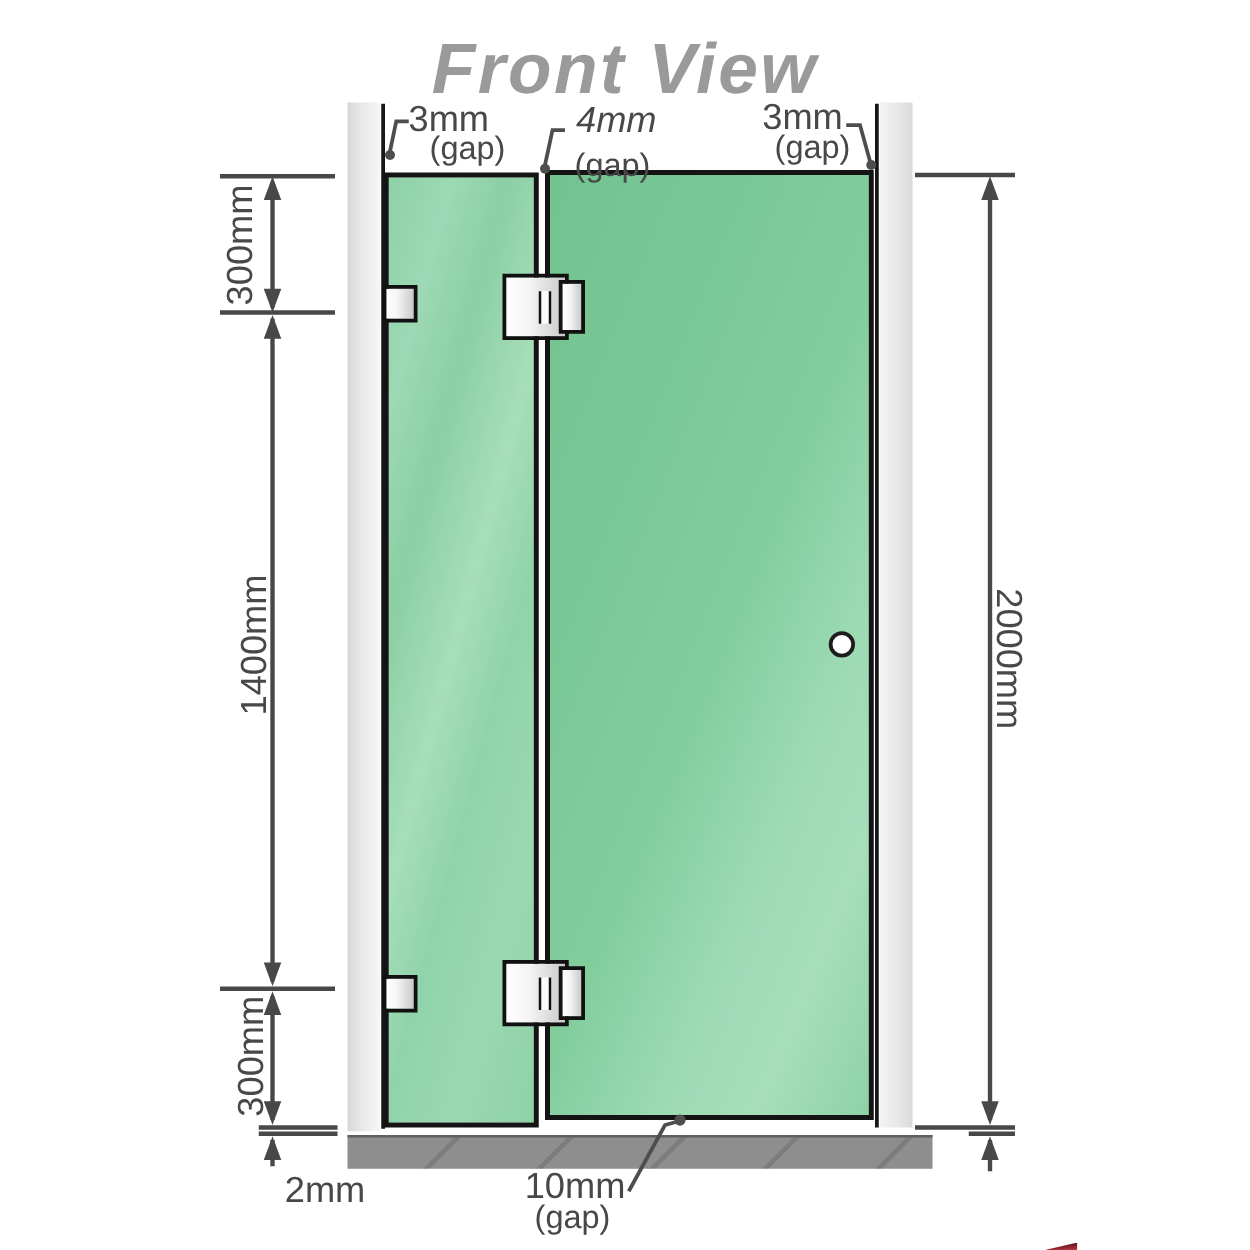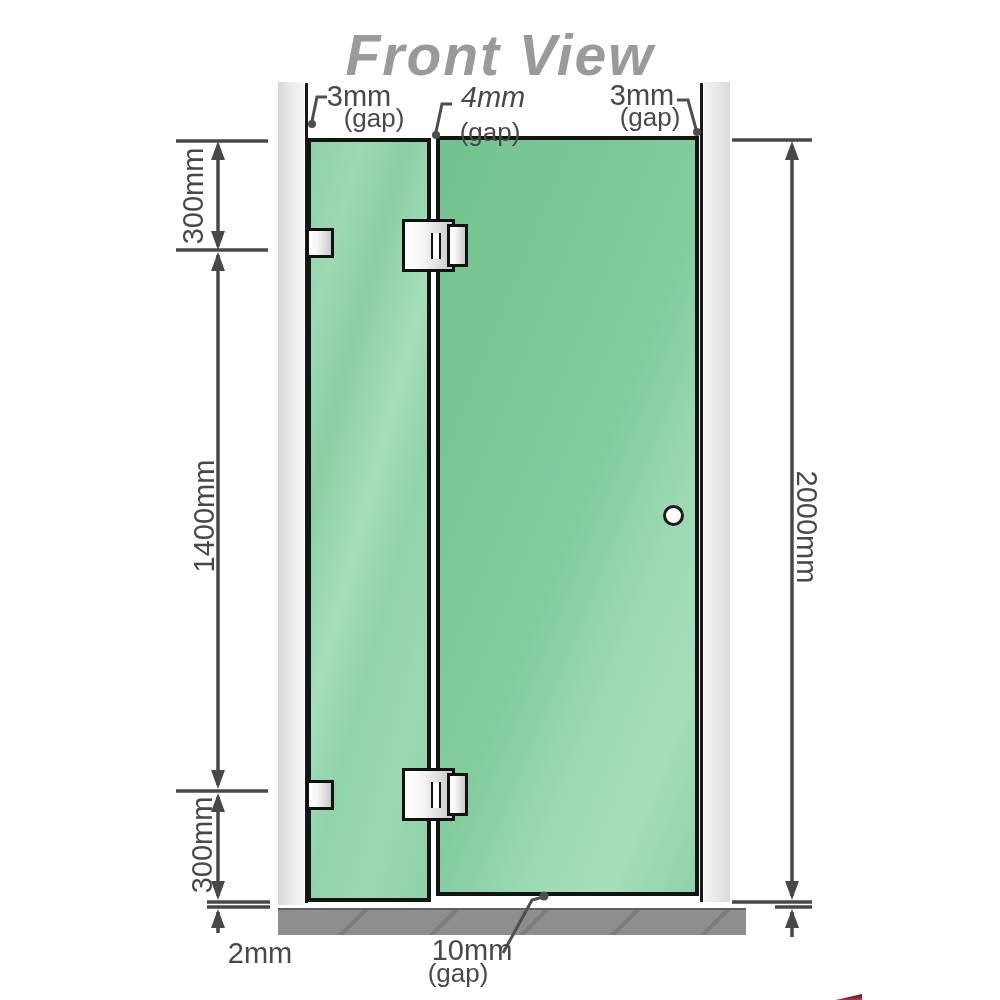--- a/index.html
+++ b/index.html
@@ -156,18 +156,18 @@
   <div class="abs dim-label" style="left:642px;top:95px;">3mm</div>
   <div class="abs dim-label gap-note" style="left:650px;top:117px;">(gap)</div>
 
   <div class="abs dim-label rot-ccw" style="left:193px;top:196px;">300mm</div>
   <div class="abs dim-label rot-ccw" style="left:204px;top:516px;">1400mm</div>
   <div class="abs dim-label rot-ccw" style="left:202px;top:845px;">300mm</div>
 
   <div class="abs dim-label rot-cw" style="left:806px;top:527px;">2000mm</div>
 
   <div class="abs dim-label" style="left:238px;top:953px;margin-left:22px;">2mm</div>
-  <div class="abs dim-label" style="left:472px;top:950px;text-align:center;">10mm</div>
+  <div class="abs dim-label" style="left:460px;top:950px;text-align:center;">10mm</div>
   <div class="abs dim-label gap-note" style="left:458px;top:973px;">(gap)</div>
 
   <div id="brand-mark" class="abs"></div>
 
 </div>
 
 </body></html>

